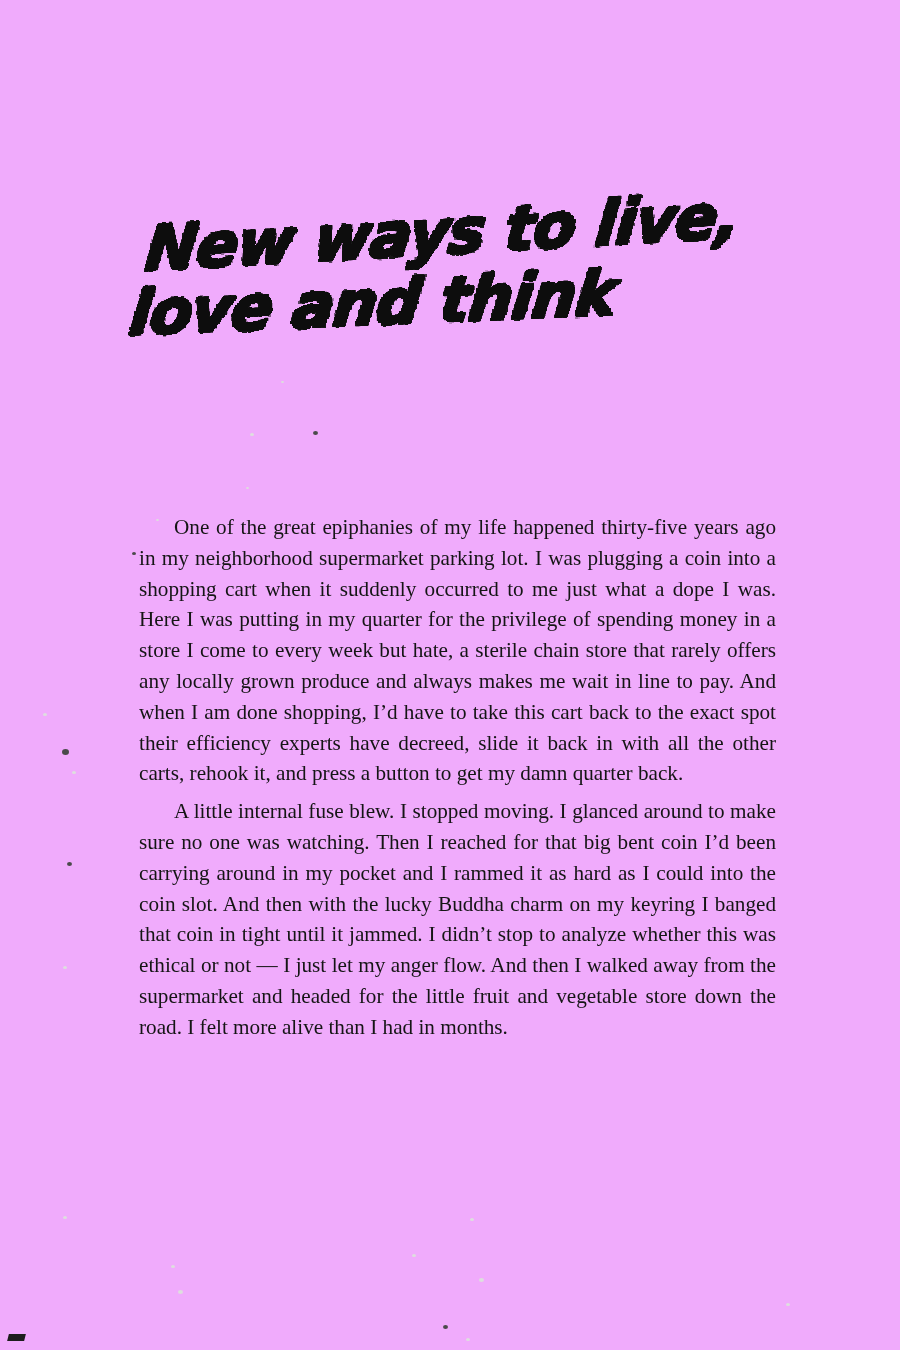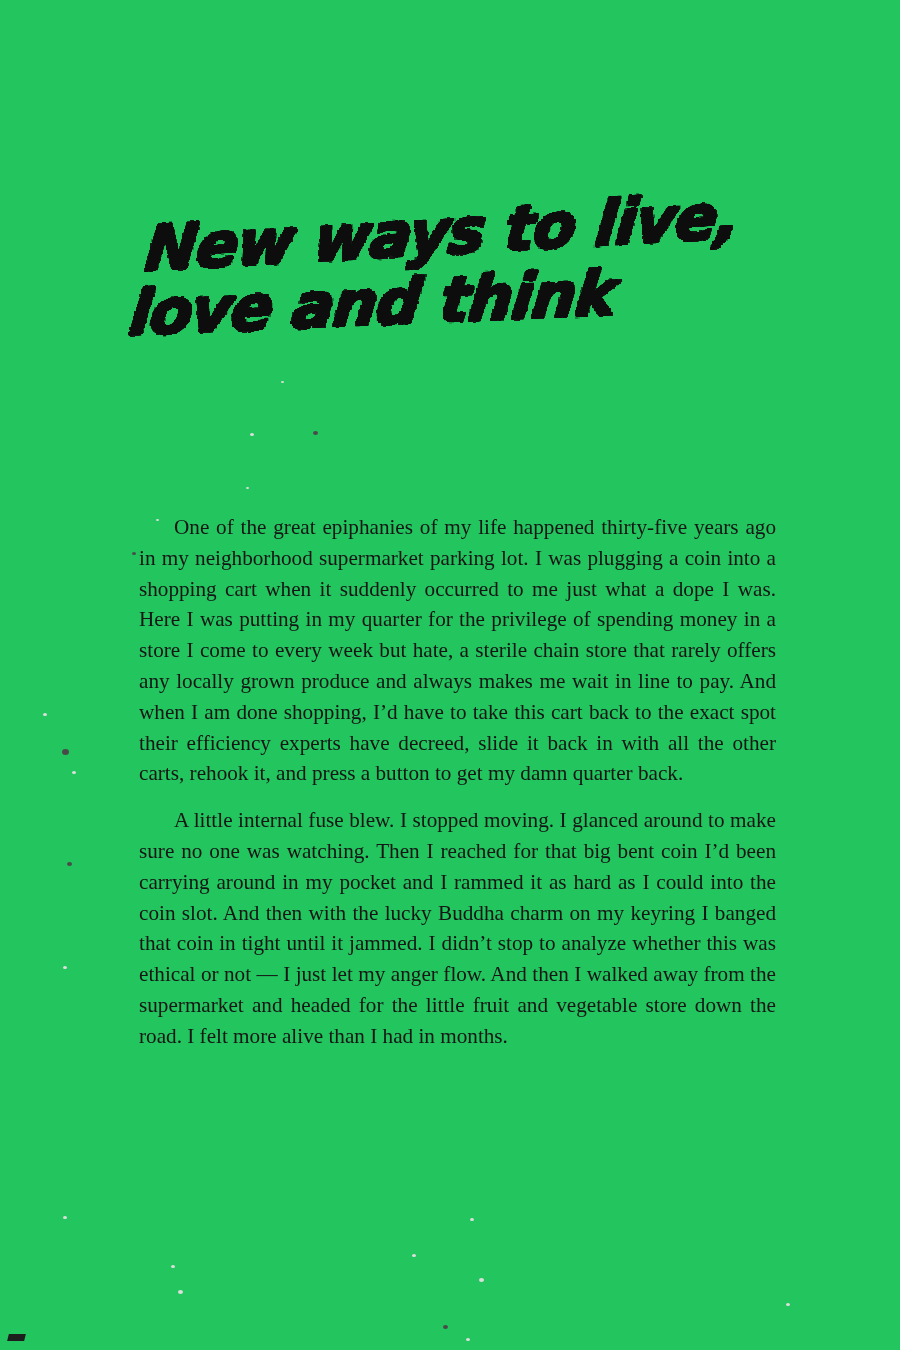--- a/index.html
+++ b/index.html
@@ -5,21 +5,21 @@
   html, body {
     margin: 0;
     padding: 0;
     background: #ffffff;
   }
 
   .page {
     position: relative;
     width: 900px;
     height: 1350px;
-    background: #22c55e;
+    background: #f0abfc;
     overflow: hidden;
     font-family: "Liberation Serif", "DejaVu Serif", serif;
   }
 
   
   .chapter-title {
     position: absolute;
     left: 148px;
     top: 206px;
     width: 660px;
@@ -55,21 +55,21 @@
     text-align: justify;
     font-size: 21.2px;
     line-height: 30.8px;
     color: #151515;
     font-family: "Liberation Serif", "DejaVu Serif", serif;
     hyphens: none;
     -webkit-hyphens: none;
   }
 
   .body-par + .body-par {
-    margin-top: 16px;
+    margin-top: 7px;
   }
 
   
   .body-par:last-child {
     text-align-last: left;
   }
 
   
   .speck {
     position: absolute;

